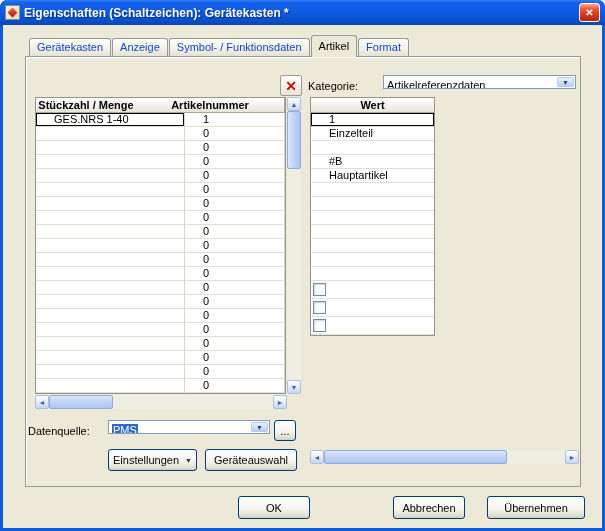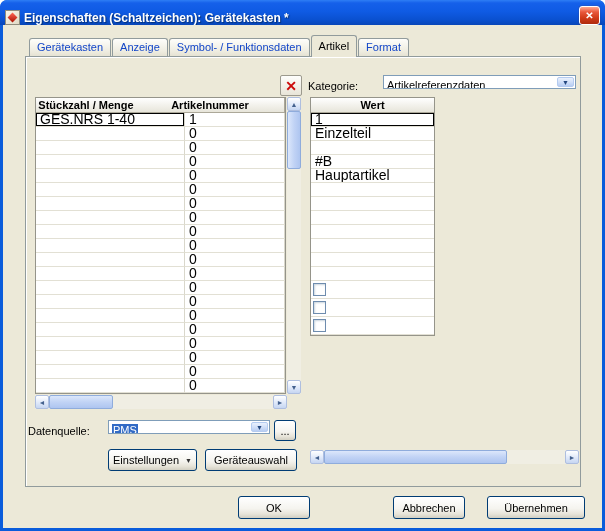--- a/index.html
+++ b/index.html
@@ -4,21 +4,21 @@
 <style>
   * { margin:0; padding:0; box-sizing:border-box; }
   body { font-family:"Liberation Sans", sans-serif; background:#fff; }
 
   .window { position:relative; width:605px; height:531px; background:#0A5CDB;
             border-radius:7px 7px 0 0; overflow:hidden; font-size:11px; }
 
   .titlebar { position:absolute; top:0; left:0; right:0; height:25px;
     border-radius:6px 6px 0 0;
     background:linear-gradient(180deg,#2E7EF5 0%,#1560EA 12%,#0F5BE4 45%,#0A50CF 80%,#0846B8 100%);
-    display:flex; align-items:flex-end; padding:0 5px; gap:4px; }
+    display:flex; align-items:center; padding:0 5px; gap:4px; }
   .title-text { color:#fff; font-weight:bold; font-size:12px;
     text-shadow:1px 1px 1px #043077; flex:1; white-space:nowrap; overflow:hidden; }
   .app-icon { width:15px; height:15px; position:relative; flex:0 0 15px;
     background:linear-gradient(135deg,#FBF6E8 0%,#E0DAC6 100%); border:1px solid #8F8C7C; }
   .app-icon::after { content:""; position:absolute; left:3px; top:3px; width:7px; height:7px;
     background:linear-gradient(135deg,#FF6655 0%,#AA1100 100%); transform:rotate(45deg); }
   .close-btn { width:21px; height:19px; border:1px solid #fff; border-radius:3px;
     background:linear-gradient(180deg,#FFA78F 0%,#E8573B 30%,#D03A18 65%,#AE2A0C 100%);
     color:#fff; font-size:10px; font-weight:bold; display:flex; align-items:center;
     justify-content:center; box-shadow:0 0 1px #7F2A10; cursor:default; }
@@ -54,21 +54,21 @@
             border:1px solid #95948A; background:#86efac; overflow:hidden; }
   .ghead { display:flex; height:15px; background:linear-gradient(180deg,#FFFFFF,#E7E5DA);
            border-bottom:1px solid #ACA899; }
   .hcell { font-weight:bold; text-align:center; border-right:1px solid #ACA899;
            overflow:hidden; white-space:nowrap; line-height:14px; font-size:11px; }
   .hcell.c1 { width:149px; } .hcell.c2 { width:100px; border-right:none; }
   .hcell.hw { width:100%; border-right:none; }
   .gbody { position:absolute; top:15px; left:0; right:0; bottom:0; overflow:hidden; background:#fff; }
   .trow { display:flex; height:14px; }
   .tcell { height:100%; border-right:1px solid #D9D7CB; border-bottom:1px solid #E2E0D4;
-           padding:0 4px; font-size:14px; line-height:12px; white-space:nowrap;
+           padding:0 18px; font-size:11px; line-height:12px; white-space:nowrap;
            overflow:hidden; background:#fff; }
   .tcell.c1 { width:149px; } .tcell.c2 { width:100px; }
   .wrow { border-bottom:1px solid #E2E0D4; background:#fff; align-items:center; }
   .wrow.cbrow { height:18px; }
   .tcell.cw { width:100%; border:none; line-height:13px; }
   .tcell.sel { box-shadow:inset 0 0 0 1px #000; }
   .cb { width:13px; height:13px; margin-left:2px; background:#fff;
         border:1px solid #6E8CAE; box-shadow:inset 1px 1px 2px #C9D4DE; }
 
   

